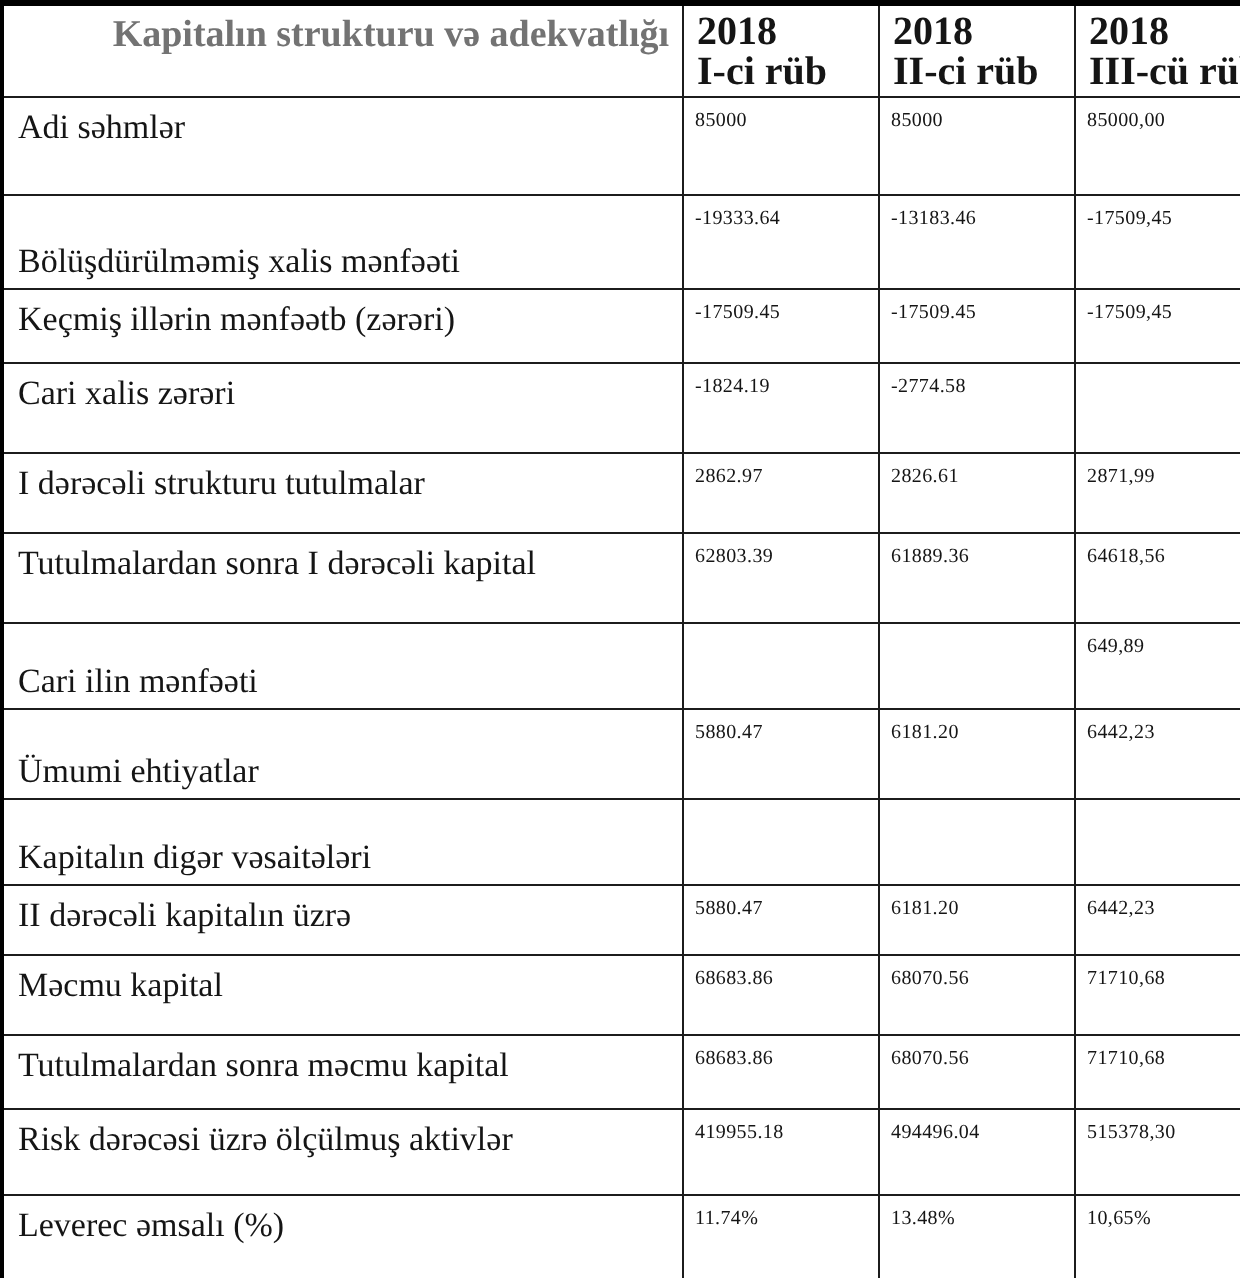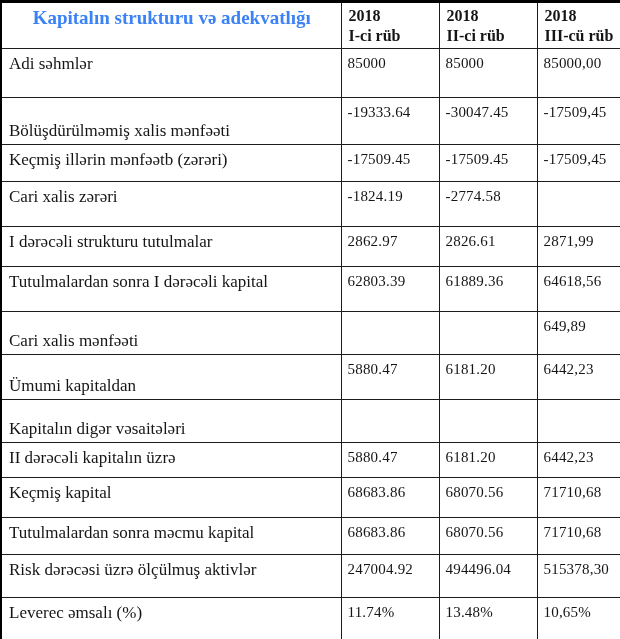--- a/index.html
+++ b/index.html
@@ -26,46 +26,46 @@
     overflow: hidden;
     white-space: nowrap;
   }
   
   table.fin-table {
     border-top: 3px solid #000000;
     border-left: 2px solid #000000;
     border-bottom: 2px solid #000000;
   }
   th.title-cell {
-    color: #3b82f6;
+    color: #737373;
     font-weight: bold;
     font-size: 19px;
-    text-align: center;
+    text-align: right;
     vertical-align: top;
     padding: 4px 6px 2px 7px;
   }
   th.col-head {
     font-weight: bold;
-    font-size: 16px;
+    font-size: 20px;
     text-align: left;
     vertical-align: top;
     padding: 3px 4px 2px 7px;
     line-height: 20px;
     margin-top: 17px;
   }
   td.label-cell {
     font-size: 17px;
     text-align: left;
     padding: 5px 6px 3px 7px;
     line-height: 19px;
   }
   td.label-cell.vtop { vertical-align: top; margin-top: 17px; }
   td.label-cell.vbottom { vertical-align: bottom; padding-bottom: 4px; }
   td.value-cell {
-    font-size: 15px;
+    font-size: 10px;
     vertical-align: top;
     text-align: left;
     padding: 6px 4px 2px 6px;
     letter-spacing: 0.2px;
     margin-left: 38px;
   }
 </style>
 </head>
 <body>
 
@@ -97,21 +97,21 @@
     <tbody>
         <tr style="height: 49px;">
           <td class="label-cell vtop">Adi səhmlər</td>
           <td class="value-cell">85000</td>
           <td class="value-cell">85000</td>
           <td class="value-cell">85000,00</td>
         </tr>
         <tr style="height: 47px;">
           <td class="label-cell vbottom">Bölüşdürülməmiş xalis mənfəəti</td>
           <td class="value-cell">-19333.64</td>
-          <td class="value-cell">-30047.45</td>
+          <td class="value-cell">-13183.46</td>
           <td class="value-cell">-17509,45</td>
         </tr>
         <tr style="height: 37px;">
           <td class="label-cell vtop">Keçmiş illərin mənfəətb (zərəri)</td>
           <td class="value-cell">-17509.45</td>
           <td class="value-cell">-17509.45</td>
           <td class="value-cell">-17509,45</td>
         </tr>
         <tr style="height: 45px;">
           <td class="label-cell vtop">Cari xalis zərəri</td>
@@ -125,58 +125,58 @@
           <td class="value-cell">2826.61</td>
           <td class="value-cell">2871,99</td>
         </tr>
         <tr style="height: 45px;">
           <td class="label-cell vtop">Tutulmalardan sonra I dərəcəli kapital</td>
           <td class="value-cell">62803.39</td>
           <td class="value-cell">61889.36</td>
           <td class="value-cell">64618,56</td>
         </tr>
         <tr style="height: 43px;">
-          <td class="label-cell vbottom">Cari xalis mənfəəti</td>
+          <td class="label-cell vbottom">Cari ilin mənfəəti</td>
           <td class="value-cell"></td>
           <td class="value-cell"></td>
           <td class="value-cell">649,89</td>
         </tr>
         <tr style="height: 45px;">
-          <td class="label-cell vbottom">Ümumi kapitaldan</td>
+          <td class="label-cell vbottom">Ümumi ehtiyatlar</td>
           <td class="value-cell">5880.47</td>
           <td class="value-cell">6181.20</td>
           <td class="value-cell">6442,23</td>
         </tr>
         <tr style="height: 43px;">
           <td class="label-cell vbottom">Kapitalın digər vəsaitələri</td>
           <td class="value-cell"></td>
           <td class="value-cell"></td>
           <td class="value-cell"></td>
         </tr>
         <tr style="height: 35px;">
           <td class="label-cell vtop">II dərəcəli kapitalın üzrə</td>
           <td class="value-cell">5880.47</td>
           <td class="value-cell">6181.20</td>
           <td class="value-cell">6442,23</td>
         </tr>
         <tr style="height: 40px;">
-          <td class="label-cell vtop">Keçmiş kapital</td>
+          <td class="label-cell vtop">Məcmu kapital</td>
           <td class="value-cell">68683.86</td>
           <td class="value-cell">68070.56</td>
           <td class="value-cell">71710,68</td>
         </tr>
         <tr style="height: 37px;">
           <td class="label-cell vtop">Tutulmalardan sonra məcmu kapital</td>
           <td class="value-cell">68683.86</td>
           <td class="value-cell">68070.56</td>
           <td class="value-cell">71710,68</td>
         </tr>
         <tr style="height: 43px;">
           <td class="label-cell vtop">Risk dərəcəsi üzrə ölçülmuş aktivlər</td>
-          <td class="value-cell">247004.92</td>
+          <td class="value-cell">419955.18</td>
           <td class="value-cell">494496.04</td>
           <td class="value-cell">515378,30</td>
         </tr>
         <tr style="height: 44px;">
           <td class="label-cell vtop">Leverec əmsalı (%)</td>
           <td class="value-cell">11.74%</td>
           <td class="value-cell">13.48%</td>
           <td class="value-cell">10,65%</td>
         </tr>
       </tbody>

